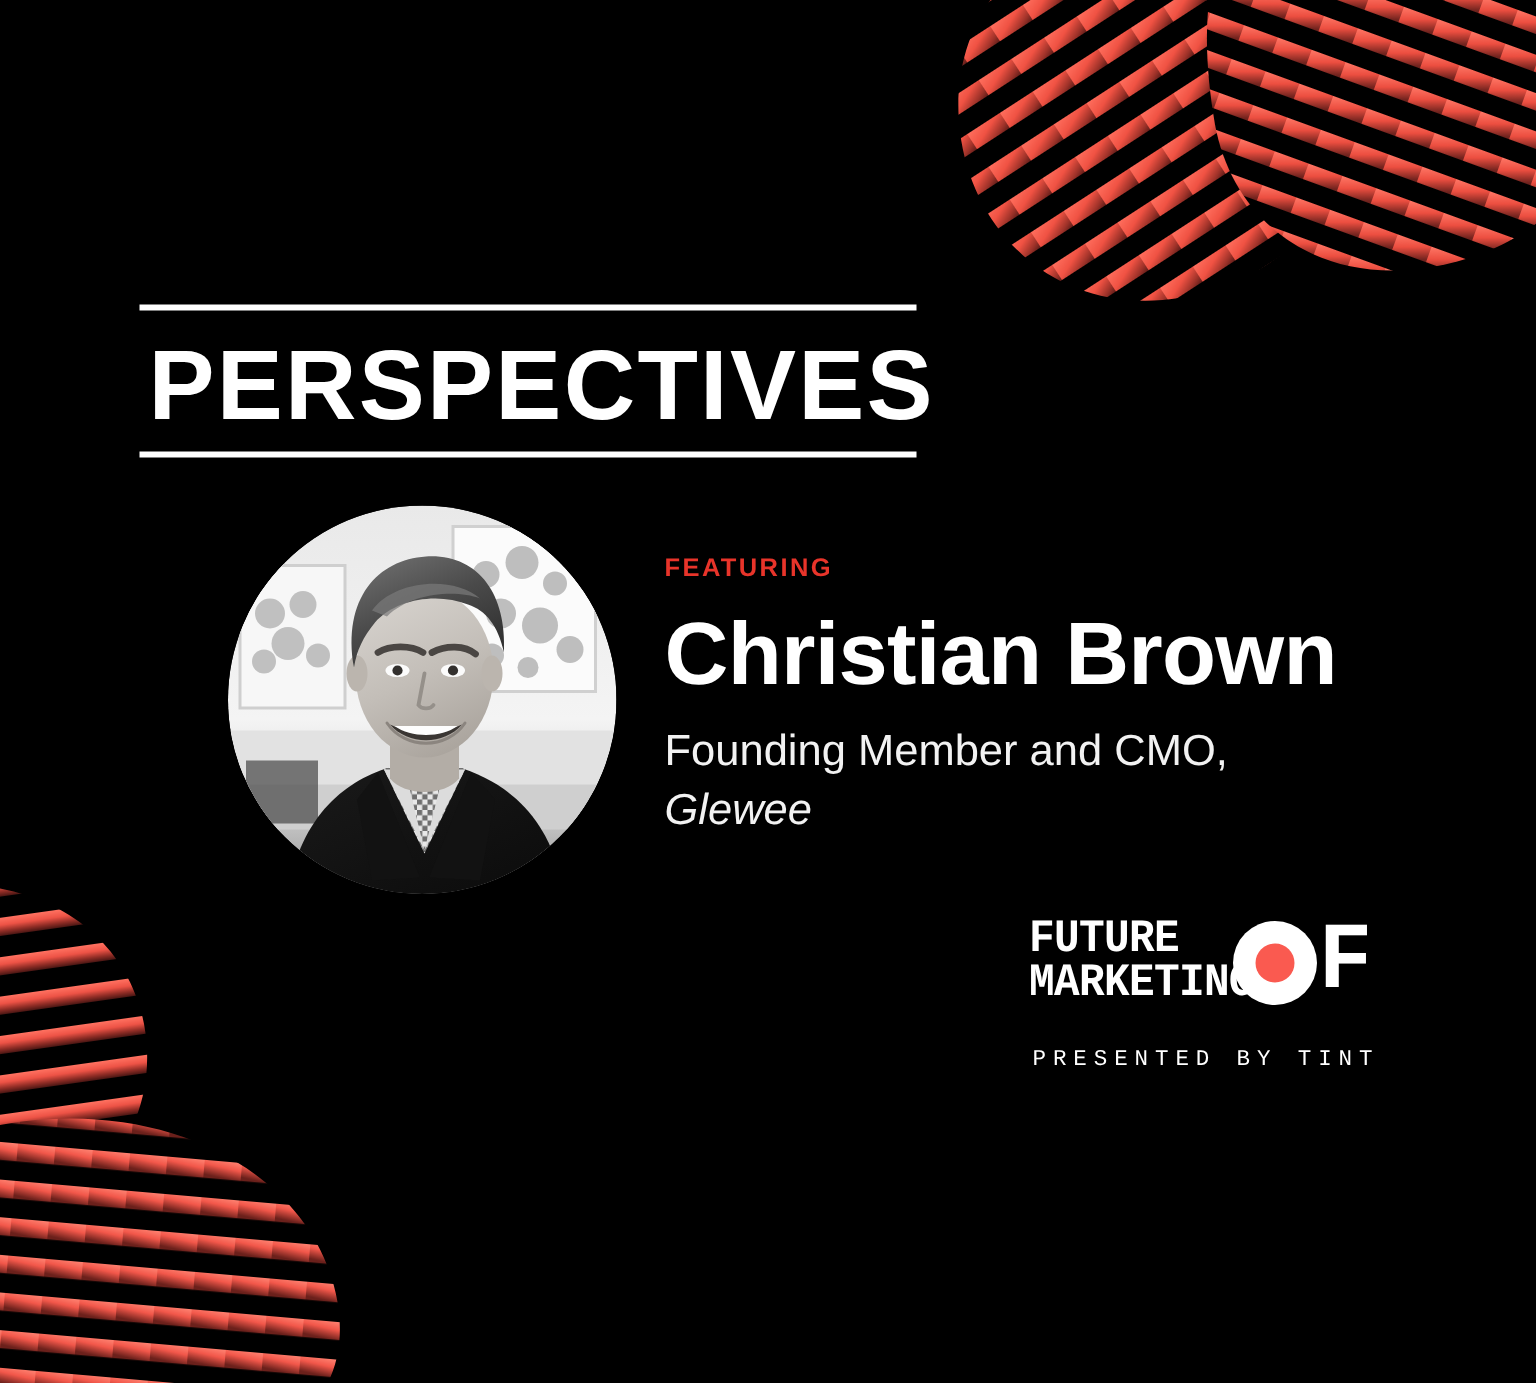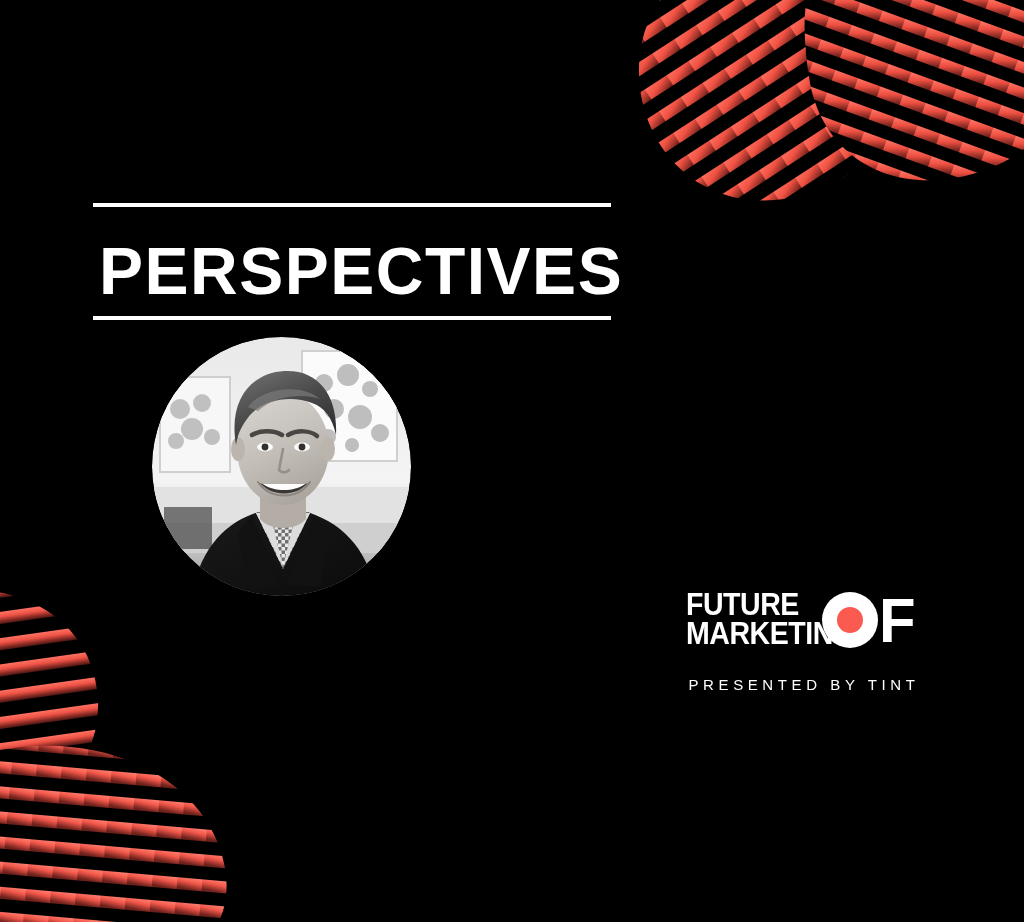--- a/index.html
+++ b/index.html
@@ -39,21 +39,21 @@
     height: 4px;
     background: #ffffff;
     width: 100%;
   }
   .title-text {
     font-size: 66px;
     font-weight: bold;
     color: #ffffff;
     letter-spacing: 1.5px;
     line-height: 1;
-    padding: 31px 0 12px 6px;
+    padding: 16px 0 12px 6px;
     white-space: nowrap;
   }
 
   
   .portrait {
     position: absolute;
     left: 152px;
     top: 337px;
     width: 259px;
     height: 259px;
@@ -98,22 +98,23 @@
     font-style: italic;
     font-weight: normal;
     color: #f2f2f2;
     line-height: 1.32;
   }
 
   
   .logo-lockup {
     position: absolute;
     left: 686px;
-    top: 591px;
+    top: 613px;
     width: 240px;
+    font-family: Liberation Mono, monospace;
   }
   .logo-main {
     position: relative;
     height: 58px;
   }
   .logo-words {
     position: absolute;
     left: 0;
     top: 0;
     line-height: 0.92;
@@ -373,20 +374,26 @@
 
         <path d="M 131,112 L 127,133 C 129,136 135,136 137,133" stroke="#95908a" stroke-width="2.6" fill="none" stroke-linecap="round"></path>
 
         <path d="M 108,146 C 120,160 144,160 156,146 C 144,152 120,152 108,146 Z" fill="#3a3633"></path>
         <path d="M 111,147 C 122,155 142,155 153,147 Z" fill="#fdfdfd"></path>
         <path d="M 106,145 C 118,163 146,163 158,145" stroke="#8b857f" stroke-width="2" fill="none" stroke-linecap="round"></path>
       </g>
     </svg>
   </div>
 
+  <div class="feature-block">
+    <div class="featuring-label">FEATURING</div>
+    <div class="person-name">Christian Brown</div>
+    <div class="person-title">Founding Member and CMO,</div>
+    <div class="person-company">Glewee</div>
+  </div>
 
   <div class="logo-lockup">
     <div class="logo-main">
       <div class="logo-words">
         <span class="logo-word">FUTURE</span>
         <span class="logo-word">MARKETING</span>
       </div>
       <div class="logo-of">
         <span class="logo-o">
           <span class="logo-o-dot"></span>

